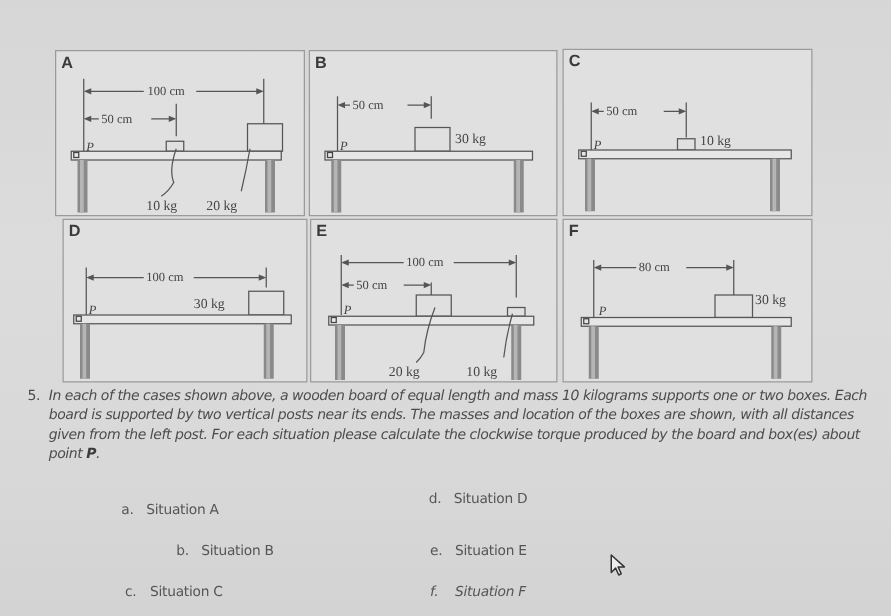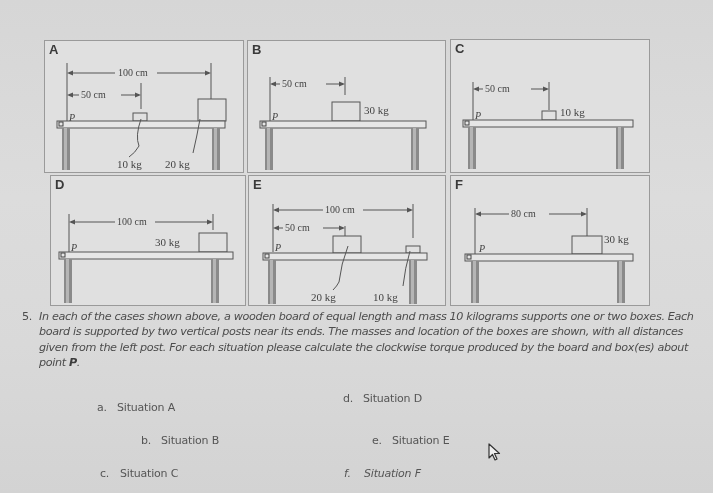--- a/index.html
+++ b/index.html
@@ -178,18 +178,18 @@
 
 <div class="question">
   <span class="num">5.</span>
   <div class="body"><span>In each of the cases shown above, a wooden board of equal length and mass 10 kilograms supports one or two boxes. Each board is supported by two vertical posts near its ends. The masses and location of the boxes are shown, with all distances given from the left post. For each situation please calculate the clockwise torque produced by the board and box(es) about point </span><b>P</b><span>.</span></div>
 </div>
 
 <div class="opt" style="left:97px;top:401px;"><span class="l">a.</span><span>Situation A</span></div>
 <div class="opt" style="left:97px;top:434px;margin-left:44px;"><span class="l">b.</span><span>Situation B</span></div>
 <div class="opt" style="left:100px;top:467px;"><span class="l">c.</span><span>Situation C</span></div>
 <div class="opt" style="left:343px;top:392px;"><span class="l">d.</span><span>Situation D</span></div>
-<div class="opt" style="left:344px;top:434px;margin-left:28px;"><span class="l">e.</span><span>Situation E</span></div>
+<div class="opt" style="left:344px;top:434px;"><span class="l">e.</span><span>Situation E</span></div>
 <div class="opt" style="left:344px;top:467px;font-style:italic;"><span class="l">f.</span><span>Situation F</span></div>
 
 <svg class="cursor" width="16" height="20">
   <path d="M2 1 L2 15 L5.5 11.5 L8 17 L10 16 L7.5 10.5 L12.5 10.5 Z" fill="#eeeeee" stroke="#333" stroke-width="1.2" stroke-linejoin="round"></path>
 </svg>
 
 </body></html>

